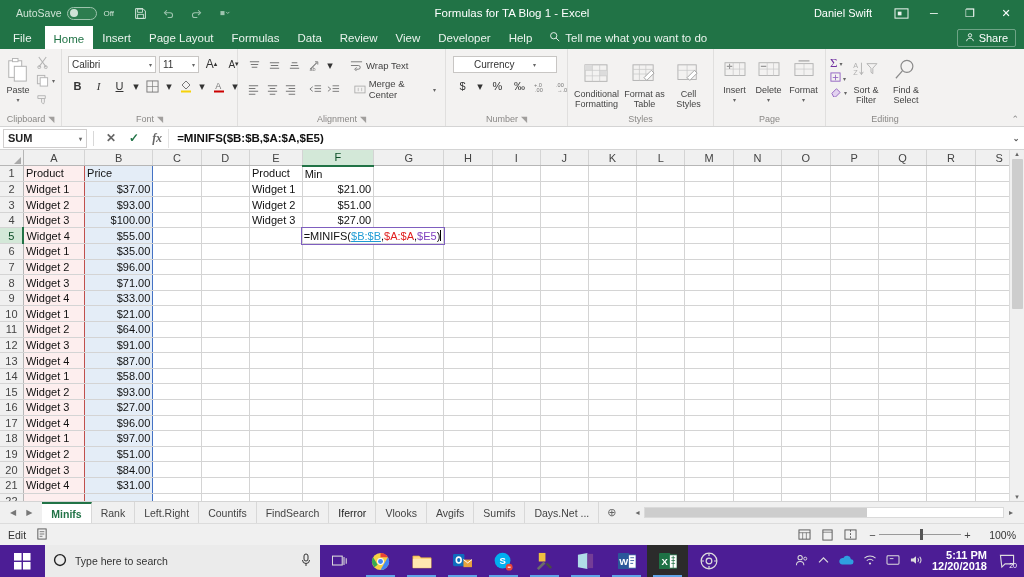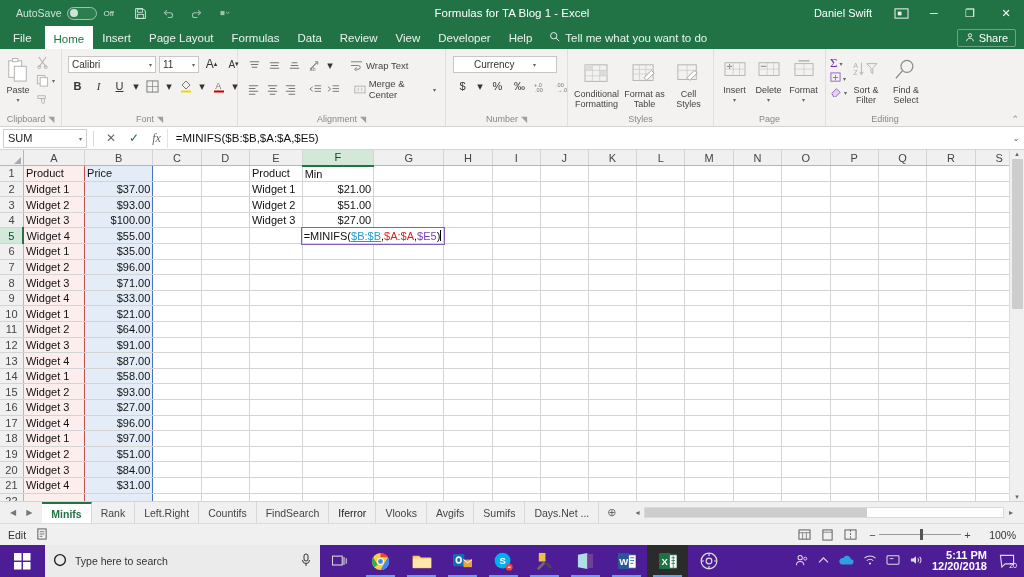--- a/index.html
+++ b/index.html
@@ -111,21 +111,21 @@
   .styles-row { display: flex; align-items: center; gap: 0; }
   .editing-col { display: flex; }
   .ed-left { display: flex; flex-direction: column; gap: 1px; padding-top: 3px; }
   .ed-row { display: flex; align-items: center; gap: 2px; font-size: 11px; color: #6b2fa0; }
 
   .collapse-ribbon { position: absolute; right: 5px; bottom: 2px; font-size: 9px; color: #888; }
 
   
   .fbar {
     height: 23px; background: #fff; border-bottom: 1px solid #d4d4d4;
-    display: flex; align-items: center; flex: 0 0 23px; font-size: 11px;
+    display: flex; align-items: center; flex: 0 0 23px; font-size: 11px; font-weight: bold;
   }
   .namebox {
     width: 84px; height: 19px; margin-left: 3px; border: 1px solid #d0cece;
     background: #fff; display: flex; align-items: center; justify-content: space-between;
     padding: 0 4px; font-size: 11px; color: #222;
   }
   .fbar-sep { width: 1px; height: 15px; background: #d8d8d8; margin: 0 6px; }
   .fbar-btns { display: flex; align-items: center; gap: 13px; padding: 0 6px; color: #666; font-size: 12px; }
   .fx { font-style: italic; font-family: "Liberation Serif", serif; }
   .fbar-input {

